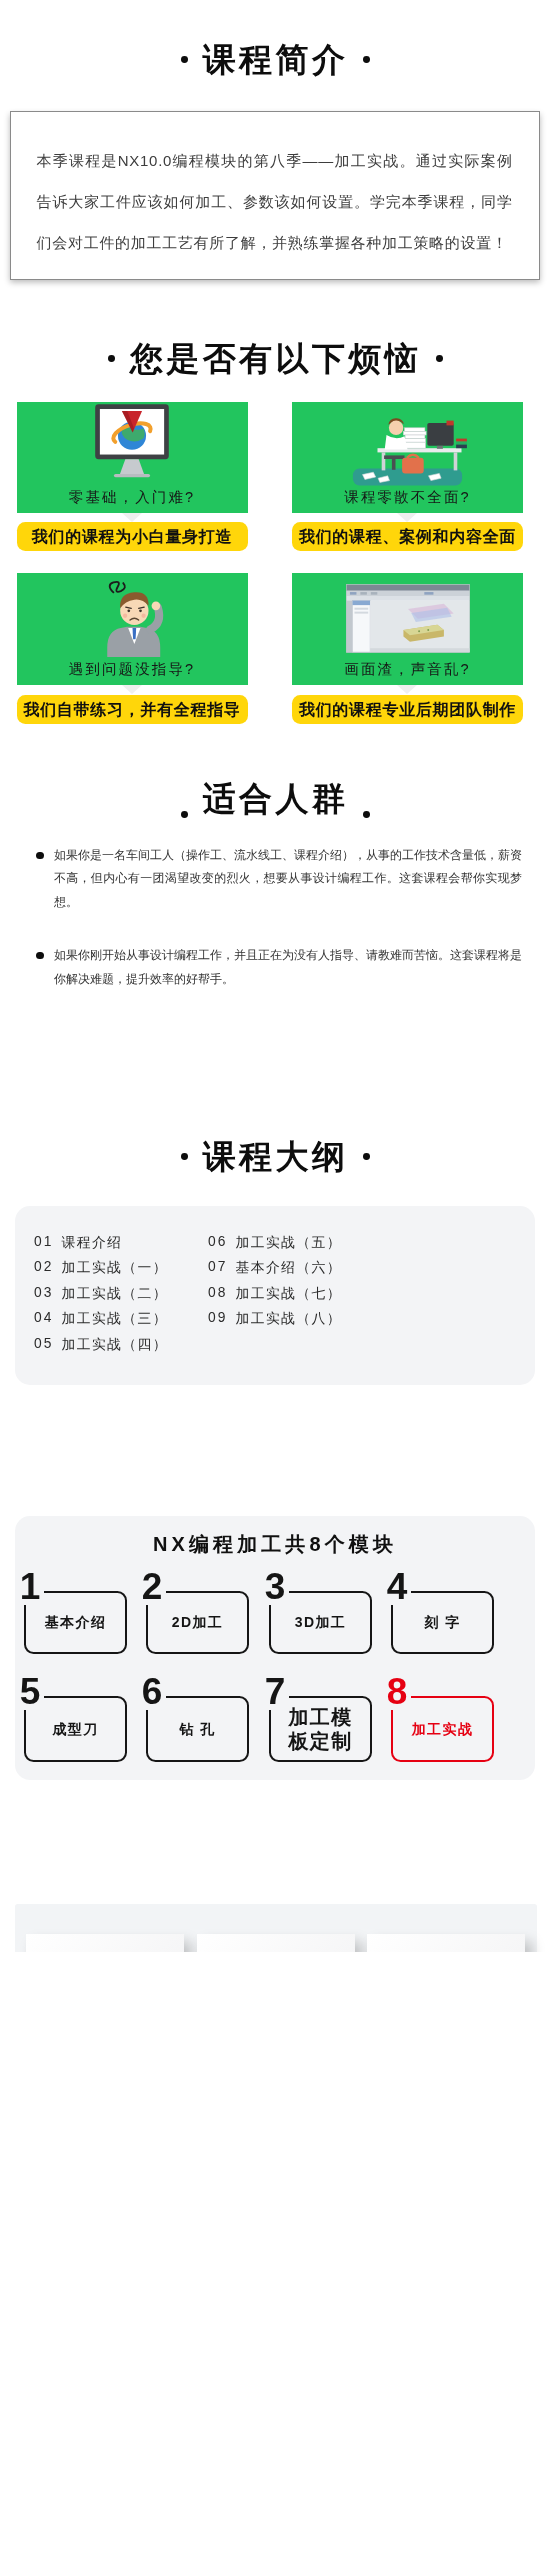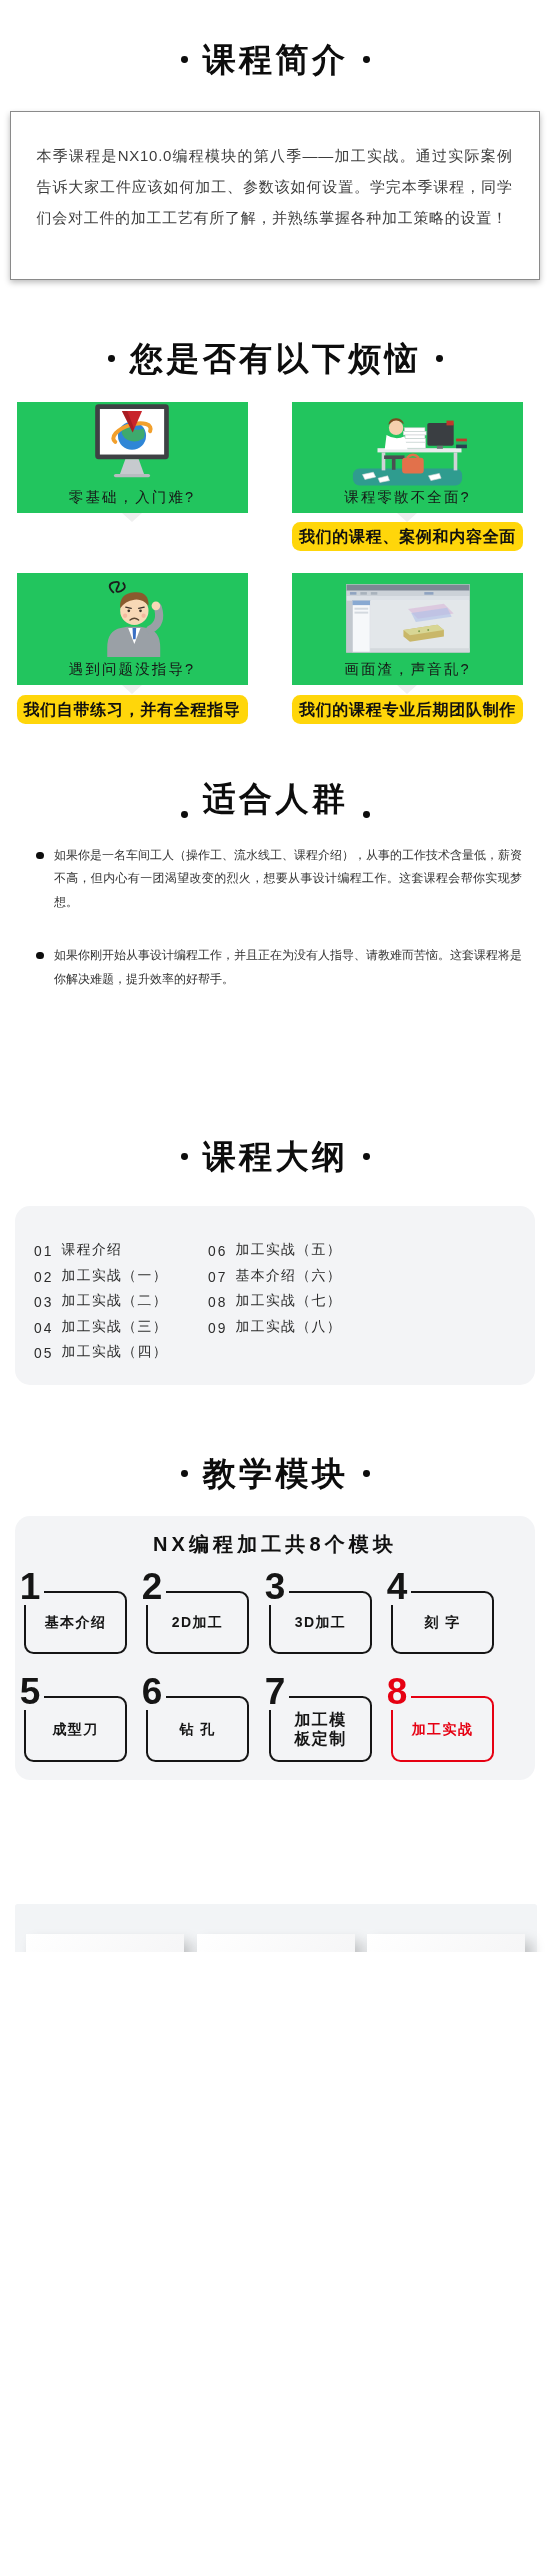--- a/index.html
+++ b/index.html
@@ -8,21 +8,21 @@
   .abs{position:absolute;}
 
   
   .sec-title{left:0;width:551px;display:flex;justify-content:center;align-items:center;
     font-size:33px;font-weight:900;letter-spacing:3.4px;color:#0d0d0d;line-height:39px;}
   .title-dot{width:6.9px;height:6.9px;border-radius:50%;background:#0d0d0d;flex:none;margin:0 15px;}
 
   
   .intro-box{left:9.6px;top:111px;width:530px;height:169px;background:#fff;border:0.7px solid #8a8a8a;
     box-shadow:0 2.8px 6.2px rgba(0,0,0,.28);box-sizing:border-box;}
-  .intro-text{margin:27.5px 26px 0 26px;font-size:15px;line-height:31px;color:#3d3d3d;
+  .intro-text{margin:27.5px 26px 0 26px;font-size:15px;line-height:41px;color:#3d3d3d;
     text-align:justify;letter-spacing:0.7px;}
 
   
   .worry-card{width:231px;background:#22c55e;}
   .worry-img{position:absolute;top:5.5px;left:0;right:0;bottom:27.5px;display:flex;align-items:center;justify-content:center;}
   .worry-q{position:absolute;left:0;right:0;bottom:6.2px;text-align:center;font-size:14.5px;color:#161616;letter-spacing:2.1px;}
   .worry-pointer{position:absolute;left:50%;bottom:-9px;margin-left:-10.3px;width:0;height:0;
     border-left:10.3px solid transparent;border-right:10.3px solid transparent;border-top:9.6px solid #efefef;}
   .worry-answer{width:231px;height:29px;line-height:29px;background:#ffd60a;border-radius:8.3px;
     text-align:center;font-size:16px;font-weight:700;color:#101010;letter-spacing:0.7px;}
@@ -31,36 +31,36 @@
   .aud-list{left:36px;top:844px;width:486px;}
   .aud-item{display:flex;margin-bottom:30px;}
   .aud-dot{width:7.6px;height:7.6px;border-radius:50%;background:#0d0d0d;flex:none;margin:7.6px 10.3px 0 0;}
   .aud-text{font-size:12px;line-height:23.4px;color:#333;text-align:justify;}
 
   
   .outline-panel{left:15px;top:1206px;width:520px;height:179px;background:#f3f4f6;border-radius:15px;}
   .outline-col{position:absolute;top:27.5px;}
   .outline-col.c1{left:19px;}
   .outline-col.c2{left:193px;}
-  .outline-item{height:25.5px;display:flex;align-items:flex-end;font-size:13.8px;color:#2b2b2b;}
+  .outline-item{height:25.5px;display:flex;align-items:flex-start;font-size:13.8px;color:#2b2b2b;}
   .outline-num{letter-spacing:2.1px;font-weight:500;width:27.5px;flex:none;}
   .outline-label{letter-spacing:1.4px;}
 
   
   .module-panel{left:15px;top:1516px;width:520px;height:264px;background:#f3f4f6;border-radius:15px;}
   .module-heading{position:absolute;top:15px;left:0;right:0;text-align:center;font-size:20px;font-weight:700;letter-spacing:4.1px;color:#101010;}
   .mod-box{position:absolute;width:103px;border:2.8px solid #151515;border-radius:9.6px;box-sizing:border-box;
     display:flex;align-items:center;justify-content:center;text-align:center;background:transparent;}
   .mod-box .mod-label{font-size:14px;font-weight:700;letter-spacing:1.4px;color:#151515;line-height:1.2;}
   .mod-num{position:absolute;top:-25px;left:-9.6px;font-size:37px;font-weight:800;line-height:1;
     color:#151515;background:#f3f4f6;padding:0 3.4px;}
   .mod-box.row1{top:75px;height:63px;}
   .mod-box.row2{top:180px;height:66px;}
   .mod-box.c1{left:9px;} .mod-box.c2{left:131px;} .mod-box.c3{left:254px;} .mod-box.c4{left:376px;}
-  .mod-box.small .mod-label{font-size:16px;width:69px;}
+  .mod-box.small .mod-label{font-size:20px;width:69px;}
   .mod-box.red{border-color:#e60012;}
   .mod-box.red .mod-label,.mod-box.red + .x{color:#e60012;}
   .mod-box.red .mod-label{color:#e60012;}
   .mod-num.red{color:#e60012;}
 
   
   .case-panel{left:14.5px;top:1904px;width:522px;height:626px;background:#f2f4f6;border-radius:2.8px;}
   .case-card{position:absolute;background:linear-gradient(135deg,#ffffff 0%,#f6f6f7 55%,#e8e9eb 100%);
     box-shadow:6.9px 8.3px 12.4px rgba(0,0,0,.22);display:flex;align-items:center;justify-content:center;overflow:hidden;}
   .case-card svg{width:96%;height:96%;}
@@ -146,20 +146,21 @@
         <path d="M60,58 a29,13 -18 1,1 52,-16" fill="none" stroke="#f2a02d" stroke-width="6" stroke-linecap="round"></path>
         <polygon points="70,12 100,12 86,44" fill="#c8252c"></polygon>
         <polygon points="70,12 78,12 88,38 86,44" fill="#8f181d" opacity="0.55"></polygon>
         <polygon points="75,84 95,84 103,106 67,106" fill="#c6cace"></polygon>
         <rect x="58" y="106" width="54" height="5" rx="2.5" fill="#b8bcc0"></rect>
       </svg>
     </div>
     <div class="worry-q">零基础，入门难?</div>
     <div class="worry-pointer"></div>
   </div>
+  <div class="abs worry-answer" style="left:16.5px;top:522px;">我们的课程为小白量身打造</div>
 
   <div class="abs worry-card" style="left:292px;top:402px;height:111px;">
     <div class="worry-img">
       <svg viewBox="0 0 210 140" width="131" height="84">
         <rect x="14" y="106" width="182" height="28" rx="11" fill="#2f9c8f"></rect>
         <rect x="55" y="72" width="140" height="7" fill="#e9ebed"></rect>
         <rect x="62" y="79" width="6" height="30" fill="#cfd3d6"></rect>
         <rect x="182" y="79" width="6" height="30" fill="#cfd3d6"></rect>
         <rect x="138" y="30" width="44" height="38" rx="3" fill="#3a3e42"></rect>
         <rect x="170" y="26" width="12" height="8" fill="#c0392b"></rect>
@@ -307,25 +308,20 @@
         <span class="outline-num">08</span>
         <span class="outline-label">加工实战（七）</span>
       </div>
       <div class="outline-item">
         <span class="outline-num">09</span>
         <span class="outline-label">加工实战（八）</span>
       </div>
     </div>
   </div>
 
-  <div class="abs sec-title" style="top:1454px;">
-    <span class="title-dot"></span>
-    <span>教学模块</span>
-    <span class="title-dot"></span>
-  </div>
 
   <div class="abs module-panel">
     <div class="module-heading">NX编程加工共8个模块</div>
 
     <div class="mod-box row1 c1">
       <span class="mod-num">1</span>
       <span class="mod-label">基本介绍</span>
     </div>
     <div class="mod-box row1 c2">
       <span class="mod-num">2</span>

